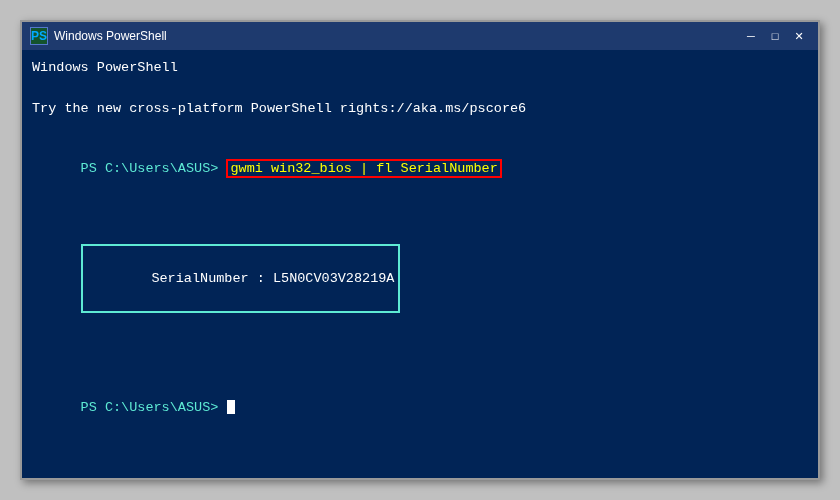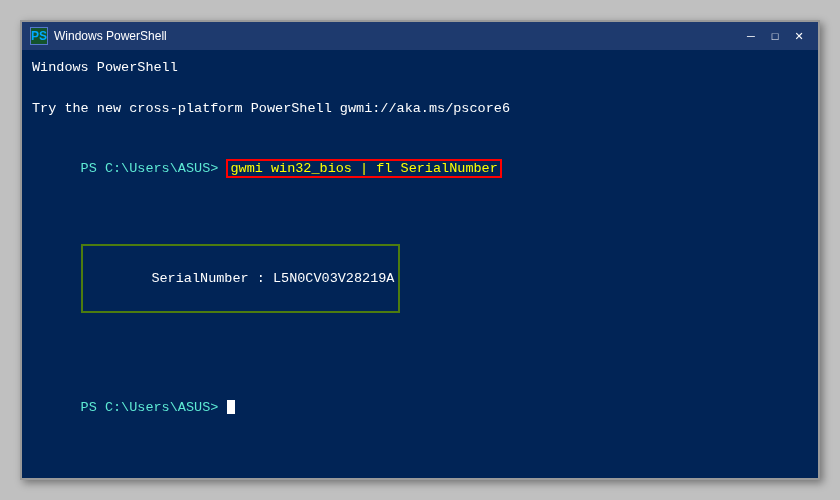--- a/index.html
+++ b/index.html
@@ -93,21 +93,21 @@
 
     .command-highlighted {
       border: 2px solid red;
       display: inline;
       padding: 0 2px;
       color: #ffff00;
       text-align: center;
     }
 
     .result-box {
-      border: 2px solid #4d7c0f;
+      border: 2px solid #5eead4;
       display: inline-block;
       padding: 2px 4px;
       margin-top: 4px;
       margin-bottom: 4px;
     }
 
     .prompt {
       color: #5eead4;
     }
 
@@ -137,21 +137,21 @@
     <div class="titlebar-buttons">
       <button class="titlebar-btn">─</button>
       <button class="titlebar-btn">□</button>
       <button class="titlebar-btn close">✕</button>
     </div>
   </div>
 
   <div class="terminal">
     <div class="line">Windows PowerShell</div>
     <div class="line">&nbsp;</div>
-    <div class="line">Try the new cross-platform PowerShell gwmi://aka.ms/pscore6</div>
+    <div class="line">Try the new cross-platform PowerShell rights://aka.ms/pscore6</div>
     <div class="line">&nbsp;</div>
     <div class="line">
       <span class="prompt">PS C:\Users\ASUS&gt; </span><span class="command-highlighted">gwmi win32_bios | fl SerialNumber</span>
     </div>
     <div class="line">&nbsp;</div>
     <div class="line">
       <span class="result-box">
         <span>SerialNumber : L5N0CV03V28219A</span>
       </span>
     </div>

